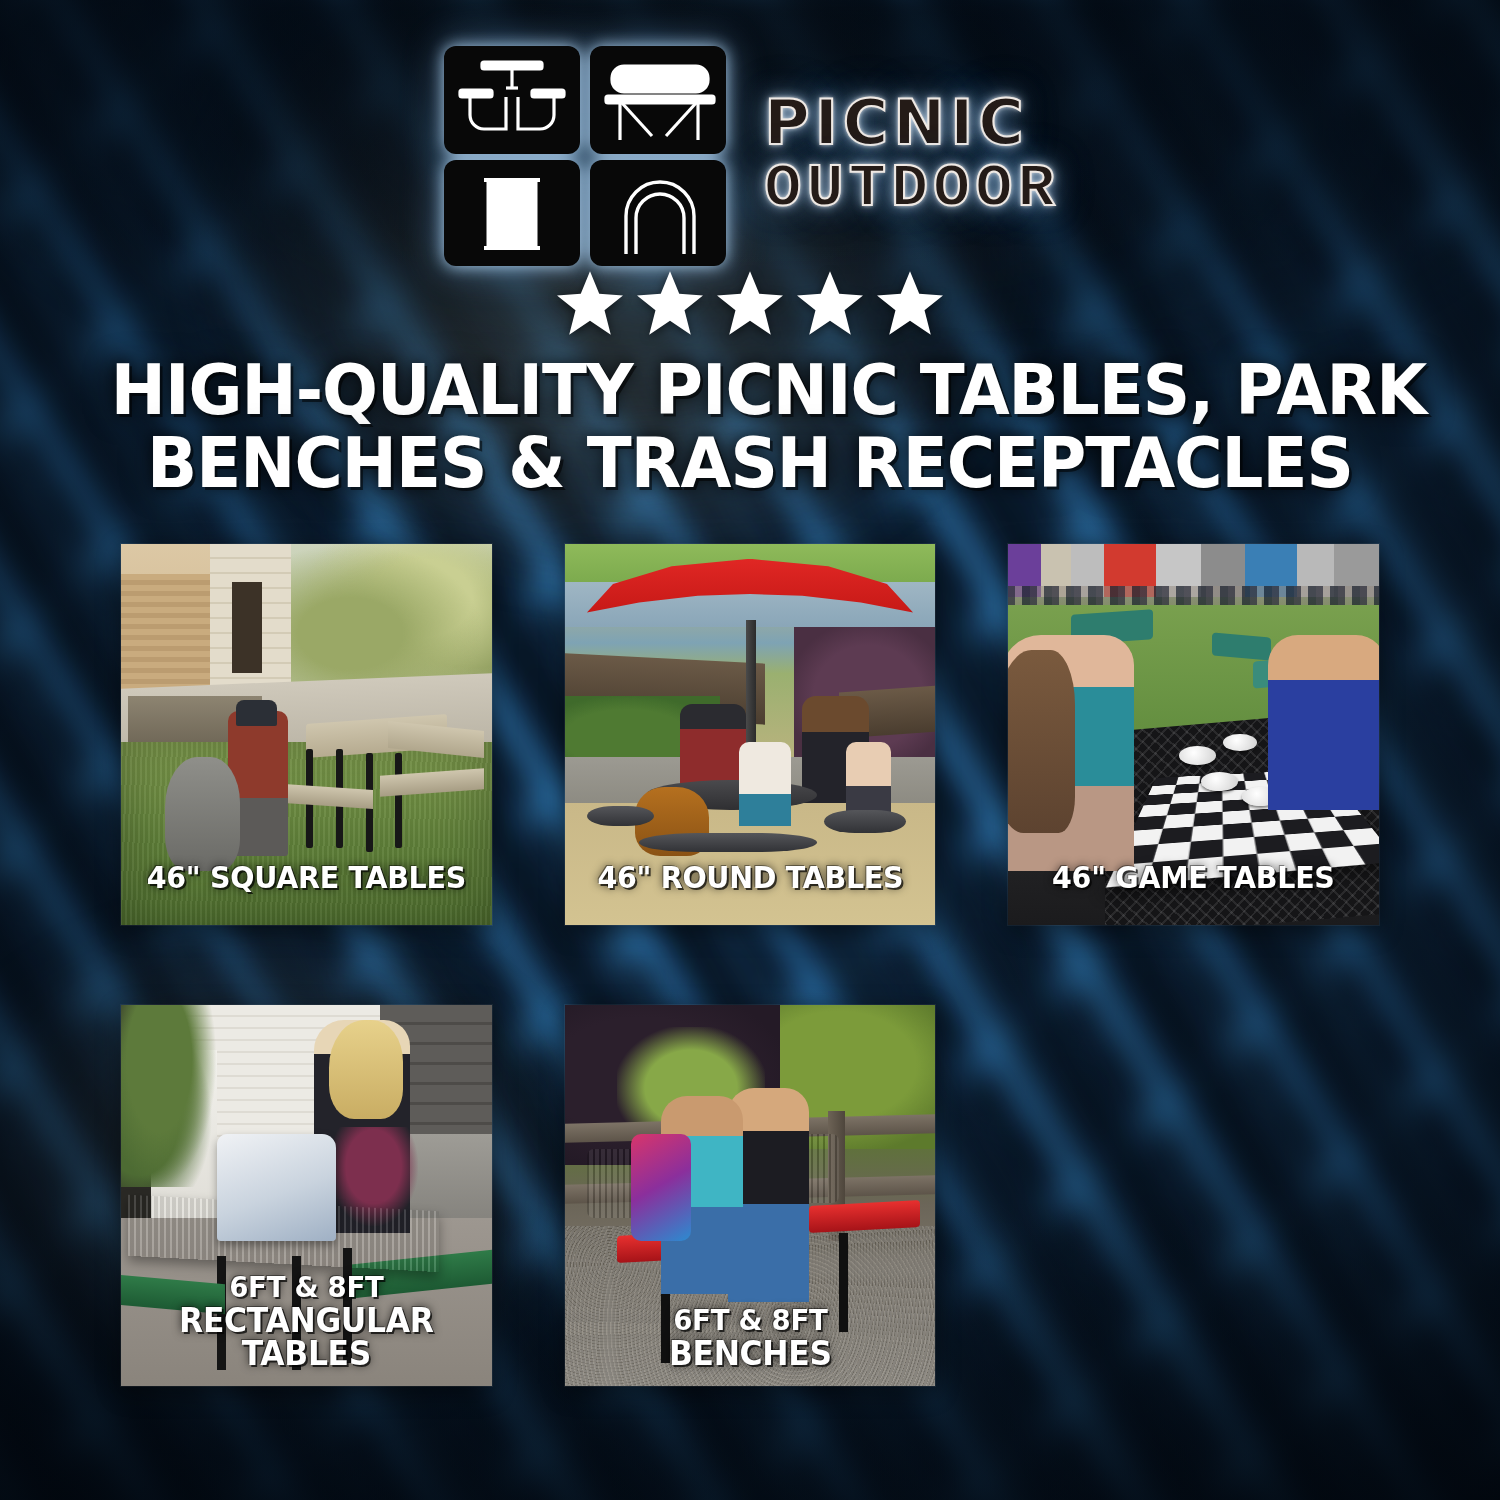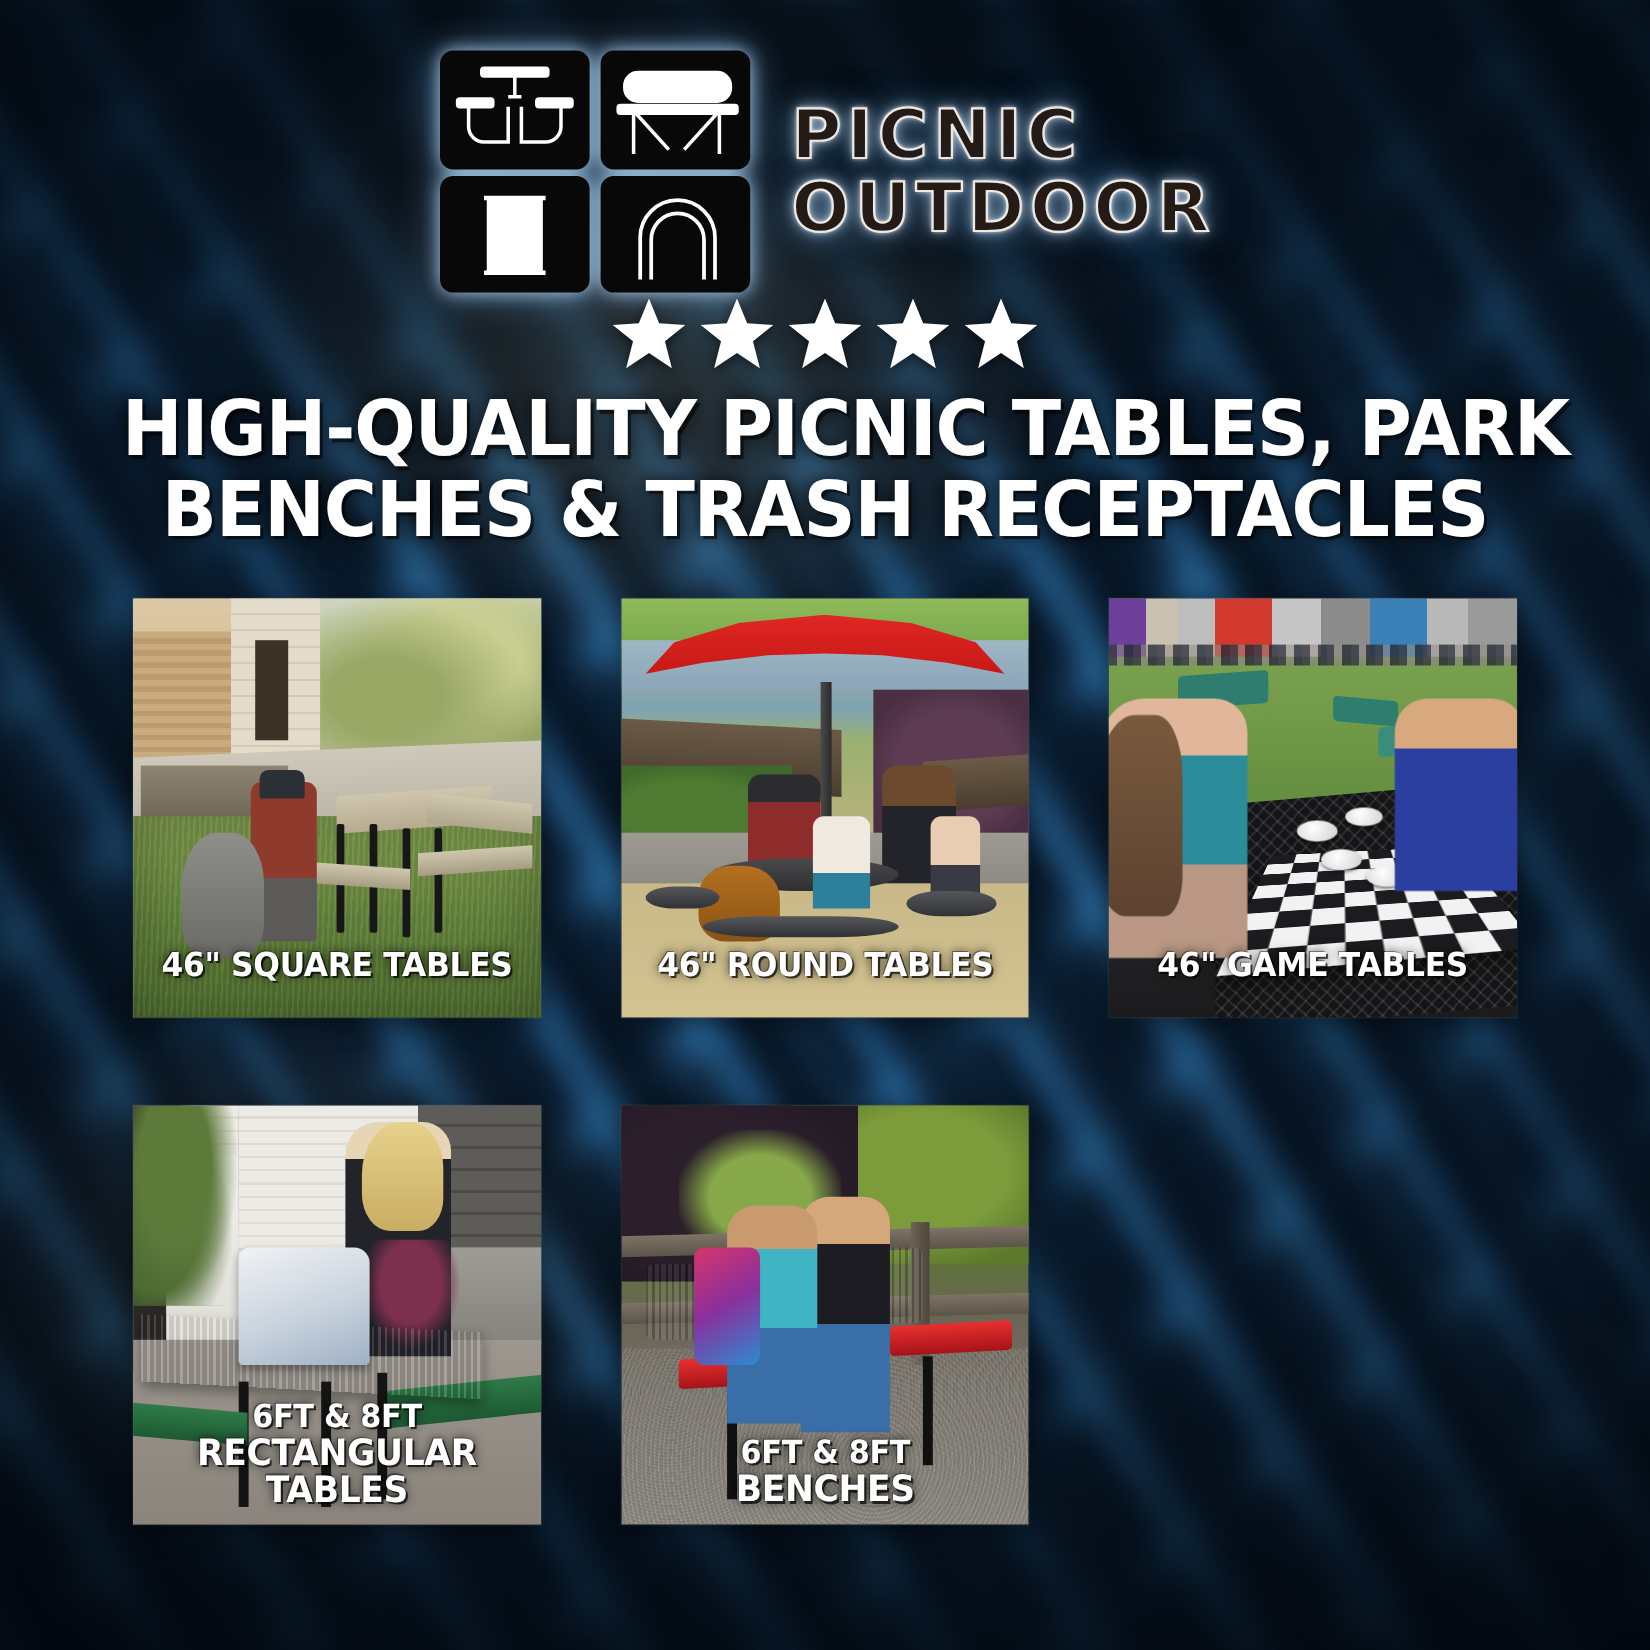--- a/index.html
+++ b/index.html
@@ -79,21 +79,21 @@
     color:#241b17;
     -webkit-text-stroke:2px #efe9e4;
     text-shadow:
        0 0 4px rgba(255,255,255,.95),
        0 0 12px rgba(205,230,255,.75),
        0 0 26px rgba(140,190,235,.55),
        0 0 44px rgba(90,150,210,.35);
     white-space:nowrap;
   }
   .wm-line.l1 { font-size:62px; }
-  .wm-line.l2 { font-size:62px; }
+  .wm-line.l2 { font-size:62px;font-family:Liberation Mono, monospace; }
   .wm-line.l3 { font-size:62px; }
 
   
   .stars {
     display:flex; justify-content:center; align-items:center;
     gap:14px; margin-top:16px; height:74px;
   }
   .star { width:66px; height:66px; display:block; filter:drop-shadow(0 2px 5px rgba(0,0,0,.55)); }
 
   

